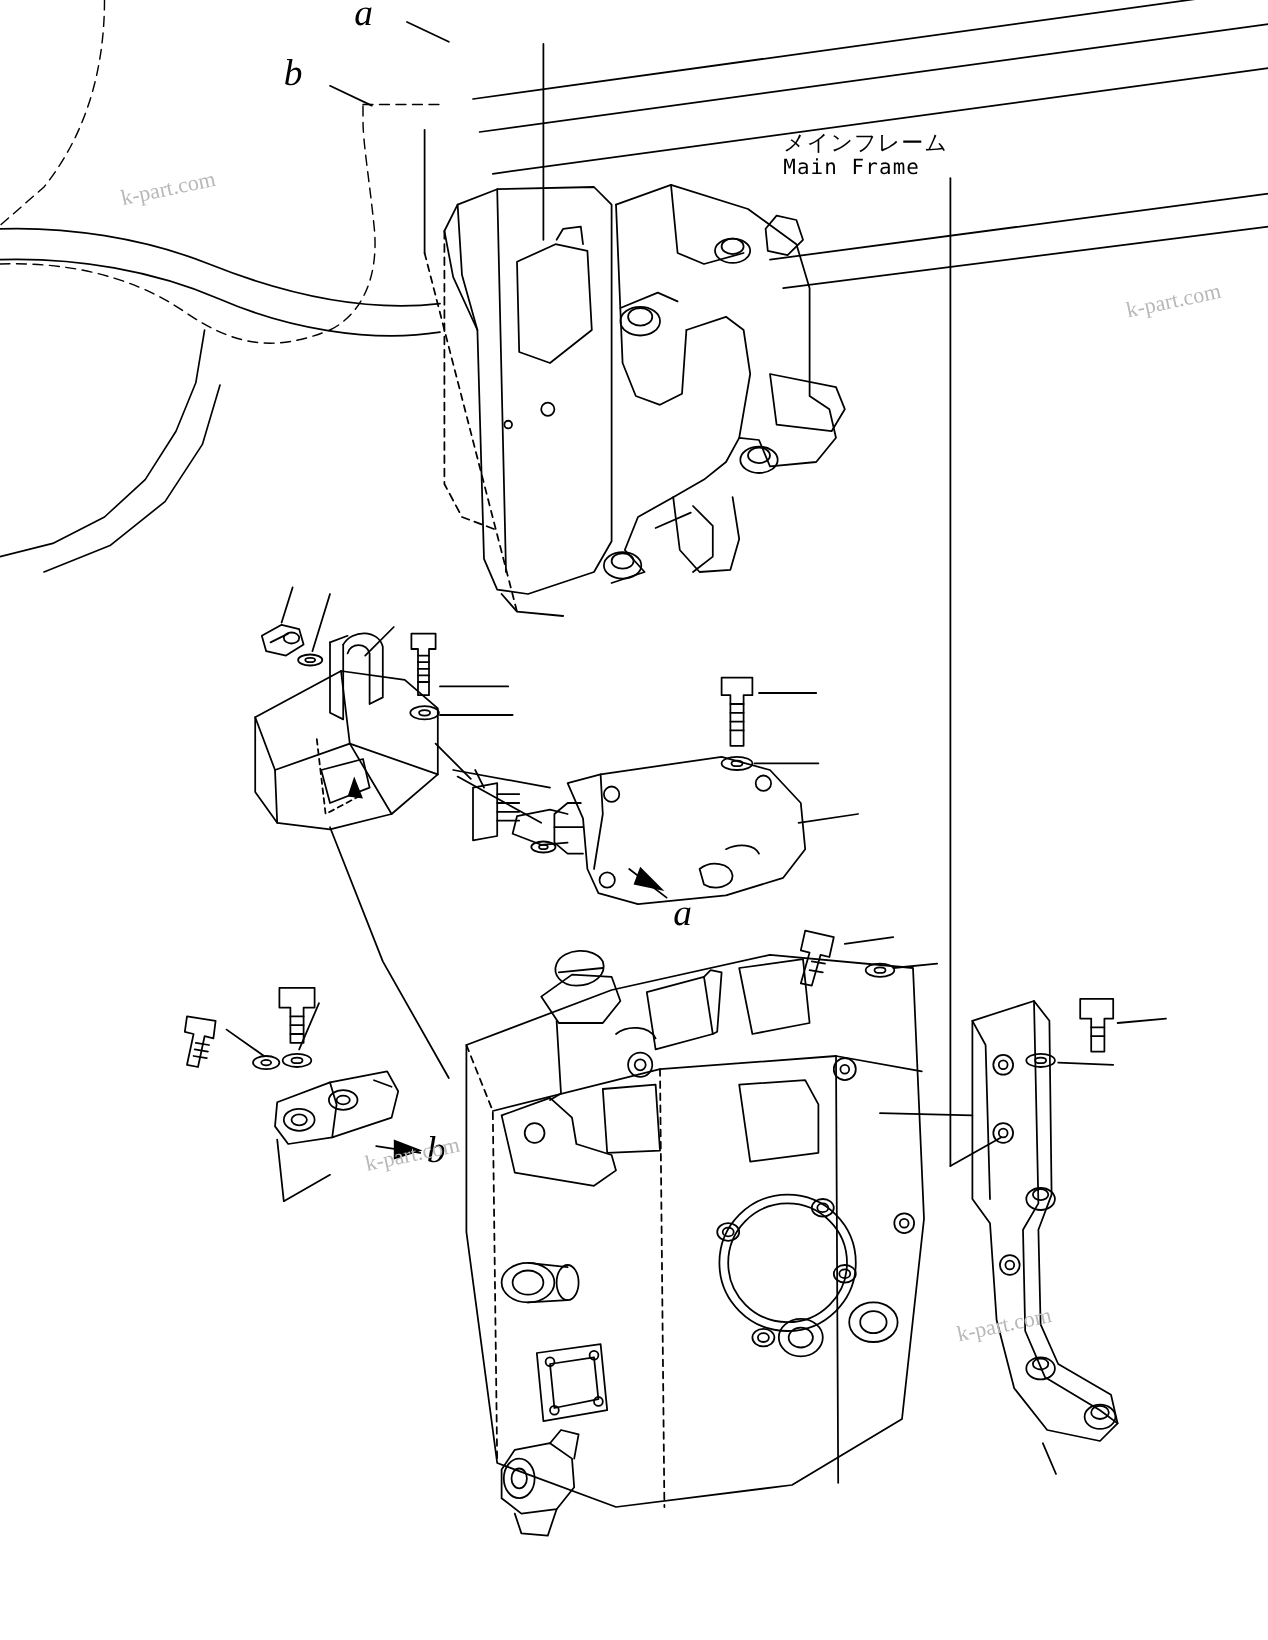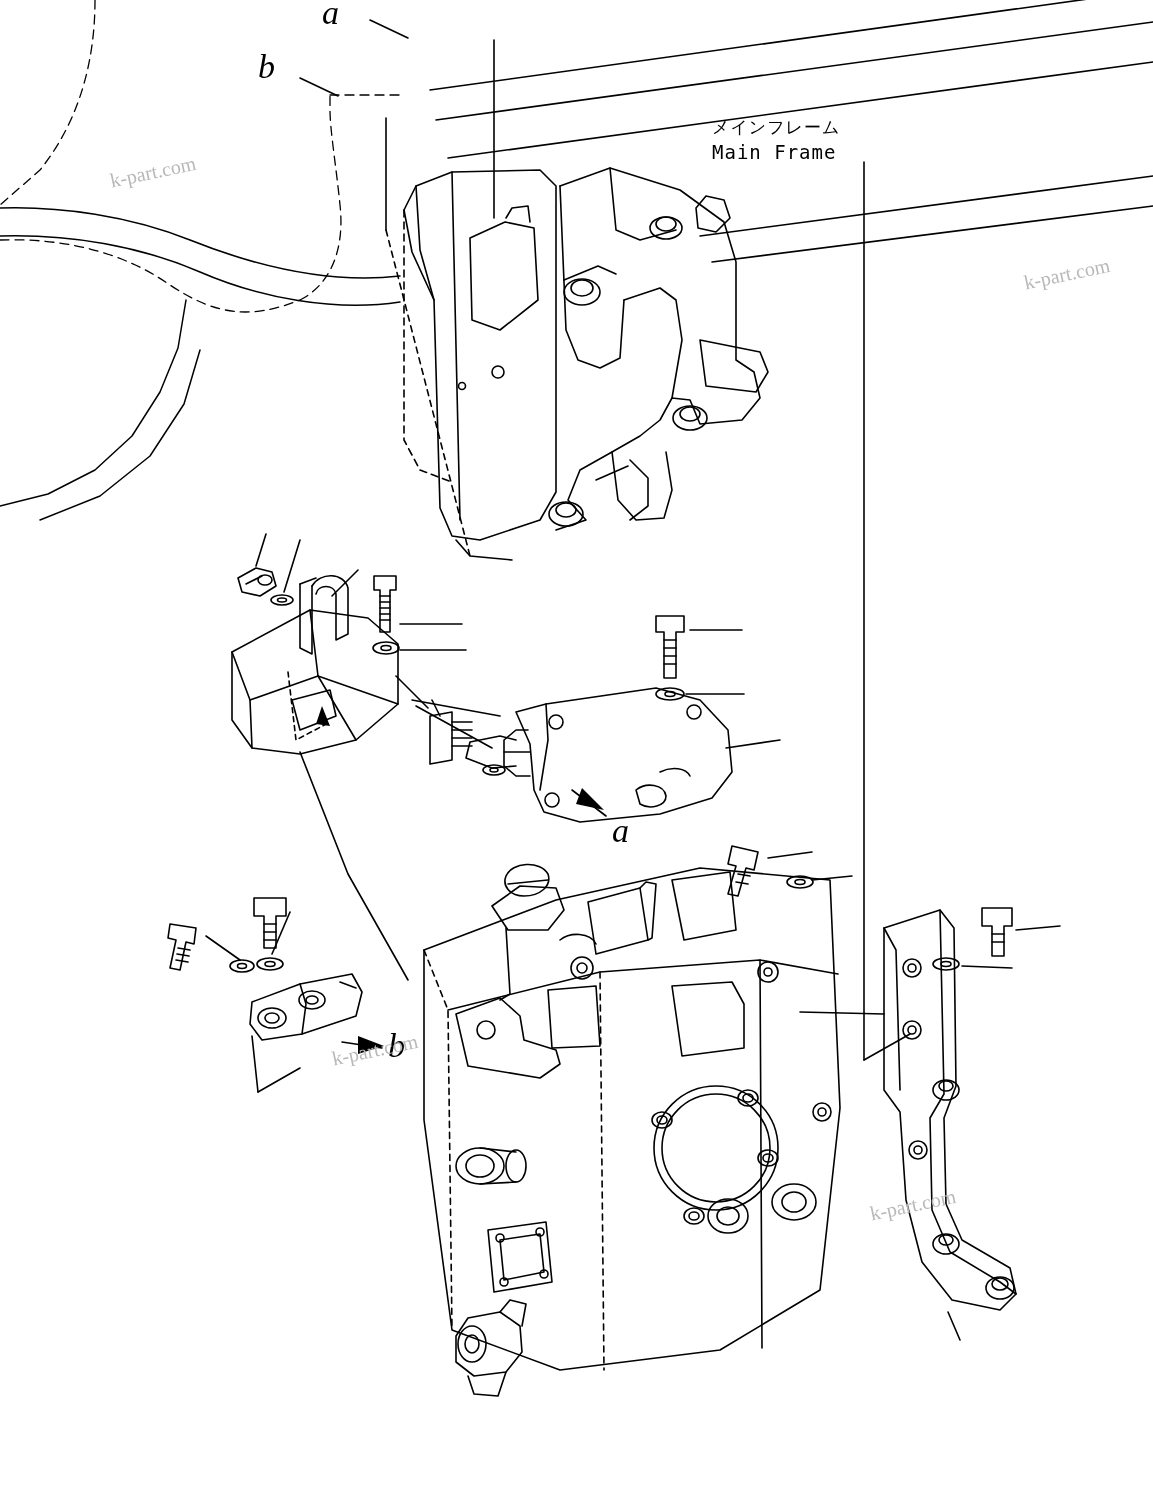--- a/index.html
+++ b/index.html
@@ -30,21 +30,21 @@
     white-space: pre;
   }
   .callout {
     font-family: "Liberation Serif", serif;
     font-size: 34px;
     font-style: italic;
     font-weight: 400;
   }
   .frame-jp {
     font-family: Liberation Mono, monospace;
-    font-size: 17px;
+    font-size: 20px;
     letter-spacing: 1px;
   }
   .frame-en {
     font-family: "DejaVu Sans Mono", monospace;
     font-size: 19px;
     letter-spacing: 1px;
     text-align: right;
   }
   .watermark {
     position: absolute;

